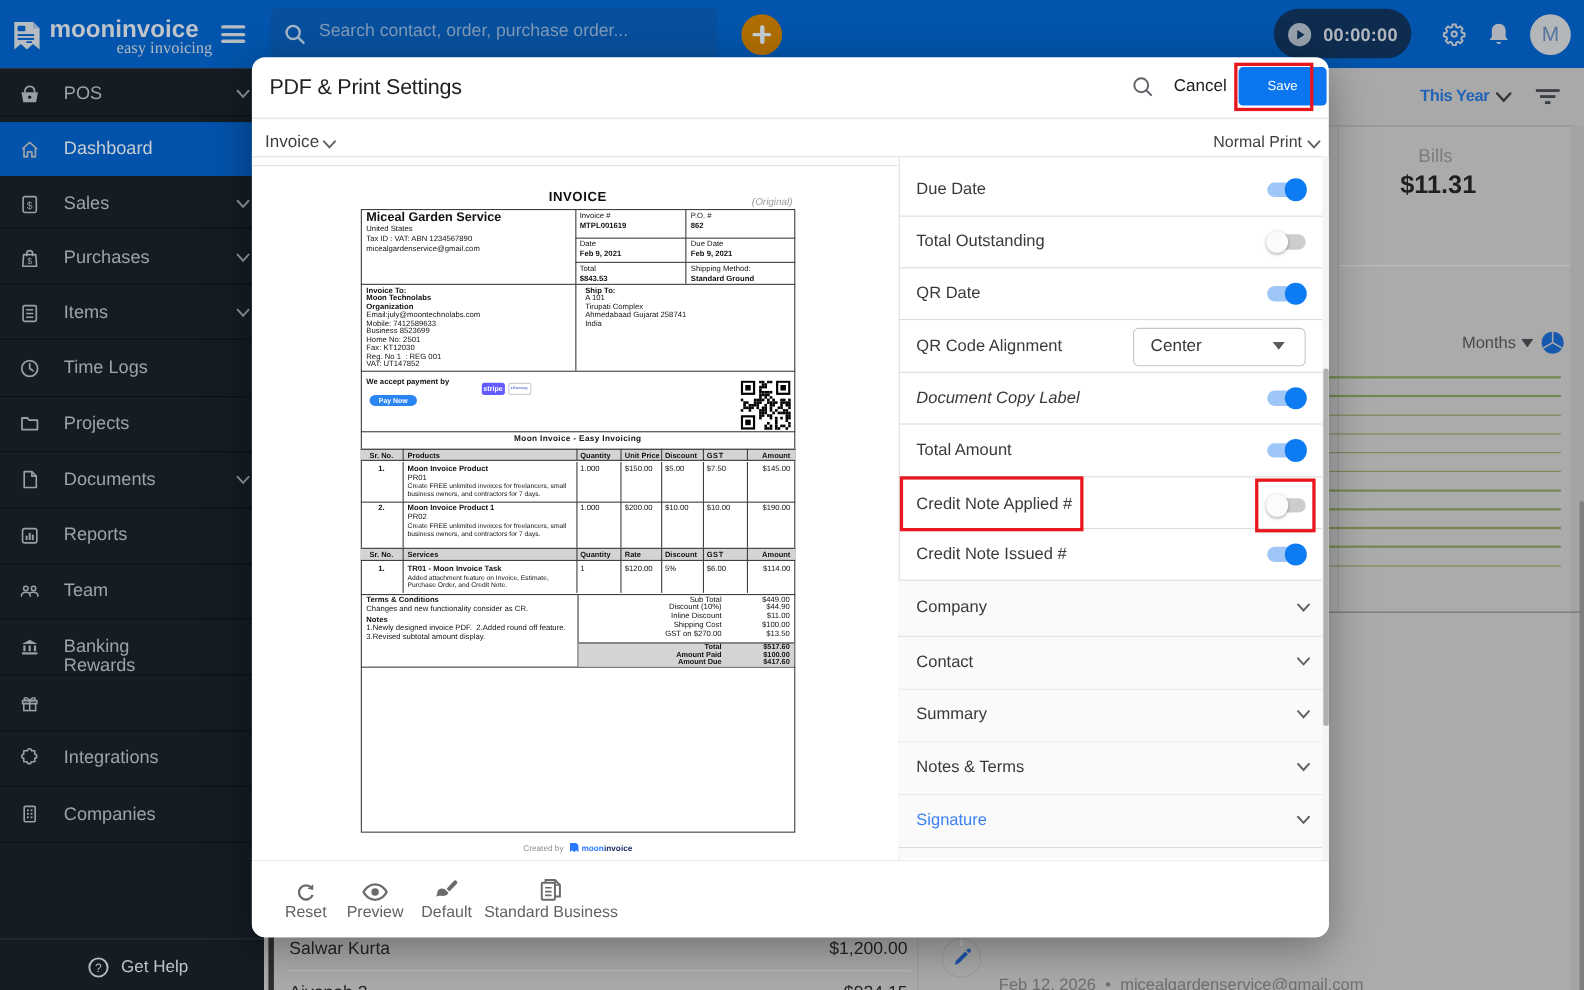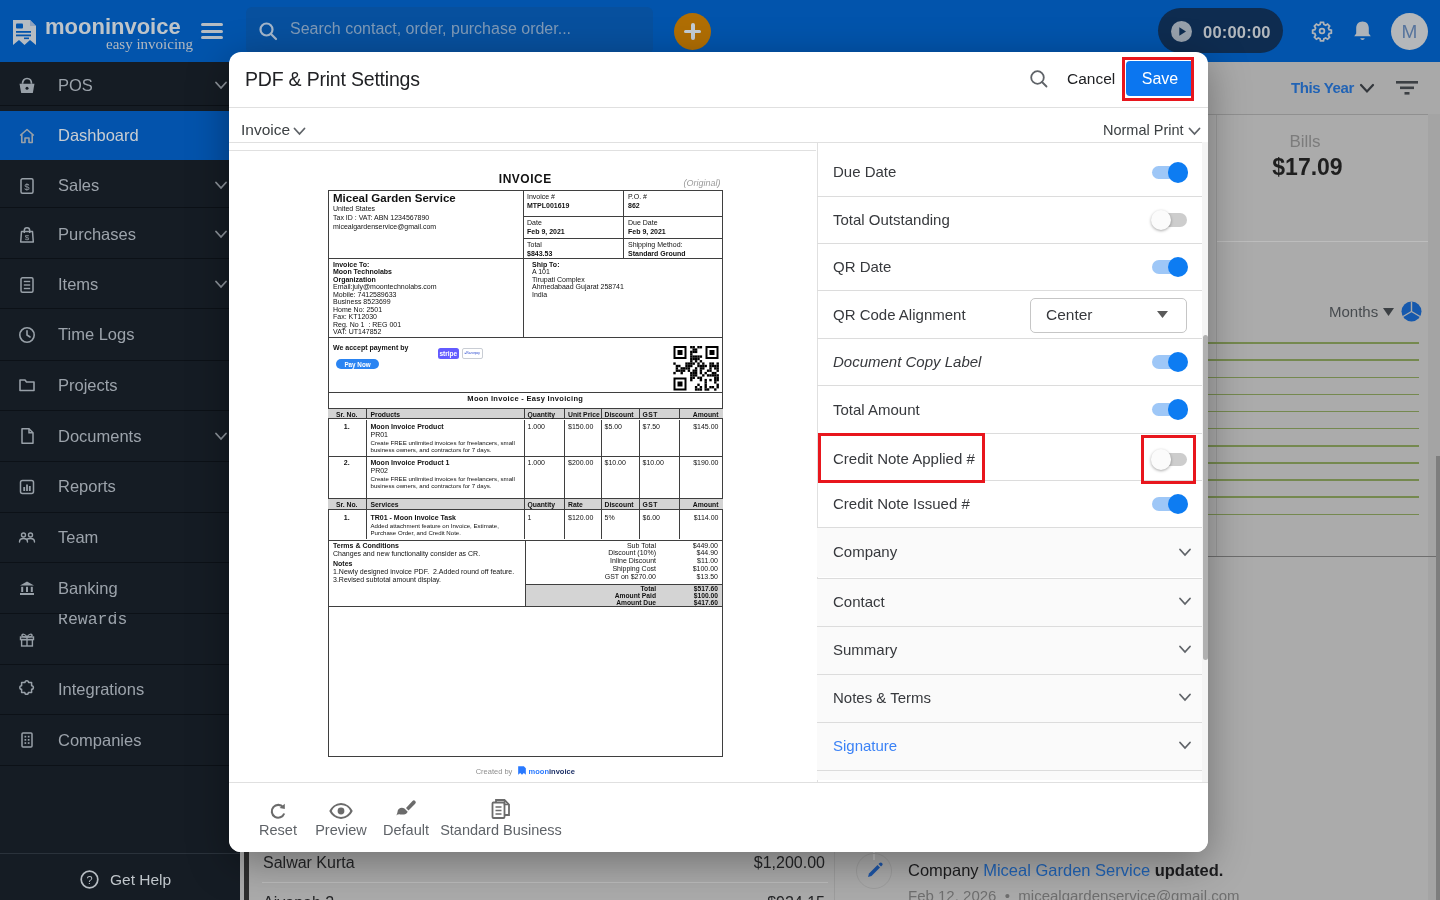--- a/index.html
+++ b/index.html
@@ -130,21 +130,21 @@
       <rect x="13.8" y="8.8" width="2" height="5.2" fill="#98a0a8"></rect>
       <rect x="3" y="15" width="14" height="2" fill="#98a0a8"></rect>
     </svg>
   <div class="abs" style="left:58px;top:516.5px;font-size:16.5px;color:#9ca3ab;">Banking</div>
   <svg class="abs" style="left:17px;top:566.7px;" width="20" height="20" viewBox="0 0 20 20">
       <rect x="3.5" y="8" width="13" height="2.6" fill="none" stroke="#98a0a8" stroke-width="1.4"></rect>
       <rect x="4.6" y="10.6" width="10.8" height="6.4" fill="none" stroke="#98a0a8" stroke-width="1.4"></rect>
       <line x1="10" y1="8" x2="10" y2="17" stroke="#98a0a8" stroke-width="1.4"></line>
       <path d="M10 8 c-1.5-2.5-4-3.5-5-2.2 -.8 1.2 1.5 2.2 5 2.2 3.5 0 5.8-1 5-2.2 -1-1.3-3.5-.3-5 2.2" fill="none" stroke="#98a0a8" stroke-width="1.3"></path>
     </svg>
-  <div class="abs" style="left:58px;top:548px;font-size:16.5px;color:#9ca3ab;font-family:Liberation Mono, monospace;">Rewards</div>
+  <div class="abs" style="left:58px;top:534px;font-size:16.5px;color:#9ca3ab;">Rewards</div>
   <svg class="abs" style="left:17px;top:617.4px;" width="20" height="20" viewBox="0 0 20 20">
       <path d="M8 3.5 a1.8 1.8 0 0 1 3.6 0 h3 v3.2 a1.8 1.8 0 0 1 0 3.6 v3.2 h-3.2 a1.8 1.8 0 0 1-3.6 0 H4.6 v-3.2 a1.8 1.8 0 0 1 0-3.6 V3.5 z" fill="none" stroke="#98a0a8" stroke-width="1.5" stroke-linejoin="round"></path>
     </svg>
   <div class="abs" style="left:58px;top:617.9px;font-size:16.5px;color:#9ca3ab;">Integrations</div>
   <svg class="abs" style="left:17px;top:668.0px;" width="20" height="20" viewBox="0 0 20 20">
       <rect x="5" y="3" width="10" height="14" rx="1" fill="none" stroke="#98a0a8" stroke-width="1.5"></rect>
       <rect x="7.5" y="5.8" width="1.7" height="1.7" fill="#98a0a8"></rect>
       <rect x="10.8" y="5.8" width="1.7" height="1.7" fill="#98a0a8"></rect>
       <rect x="7.5" y="9" width="1.7" height="1.7" fill="#98a0a8"></rect>
       <rect x="10.8" y="9" width="1.7" height="1.7" fill="#98a0a8"></rect>
@@ -182,21 +182,21 @@
     <rect x="0" y="0" width="22" height="2.6" fill="#3c4044"></rect>
     <rect x="4" y="5.5" width="14" height="2.6" fill="#3c4044"></rect>
     <rect x="8.5" y="11" width="5" height="2.6" fill="#3c4044"></rect>
   </svg>
   <div class="abs" style="left:0px;top:52px;width:1188px;height:442px;background:#ababab;border-top:1px solid #909090;"></div>
   <div class="abs" style="left:976px;top:53px;width:1px;height:441px;background:#9b9b9b;"></div>
   <div class="abs" style="left:1187.5px;top:53px;width:1px;height:441px;background:#989898;"></div>
   <div class="abs" style="left:1188px;top:52px;width:12px;height:786px;background:#a4a4a4;"></div>
   <div class="abs" style="left:0px;top:494px;width:1188px;height:344px;background:#ababab;"></div>
   <div class="abs" style="left:1000px;top:70px;width:130px;text-align:center;font-size:17px;color:#7c7c7c;">Bills</div>
-  <div class="abs" style="left:1000px;top:92px;width:135px;text-align:center;font-size:23px;font-weight:bold;color:#1f1f1f;">$17.09</div>
+  <div class="abs" style="left:1000px;top:92px;width:135px;text-align:center;font-size:23px;font-weight:bold;color:#1f1f1f;">$11.31</div>
   <div class="abs" style="left:977px;top:179px;width:211px;height:1px;background:#bdbdbd;"></div>
   <div class="abs" style="left:1089px;top:241px;font-size:15px;color:#474b4f;">Months</div>
   <svg class="abs" style="left:1143px;top:246px;" width="11" height="8" viewBox="0 0 11 8">
       <path d="M0 0 L11 0 L5.5 8 Z" fill="#3c4044"></path>
     </svg>
   <svg class="abs" style="left:1161px;top:239px;" width="21" height="21" viewBox="0 0 21 21">
     <circle cx="10.5" cy="10.5" r="10" fill="#1659ad"></circle>
     <path d="M10.5 10.5 L10.5 0.5 M10.5 10.5 L19 15.5 M10.5 10.5 L2 15.5" stroke="#ababab" stroke-width="1.4" fill="none"></path>
   </svg>
   <div class="abs" style="left:968px;top:280.3px;width:211px;height:1.6px;background:#75894f;"></div>
@@ -218,32 +218,31 @@
   <div class="abs" style="left:22px;top:820px;width:566px;height:1px;background:#bcbcbc;"></div>
   <div class="abs" style="left:23px;top:832px;font-size:16px;color:#242527;">Aiyanah 2</div>
   <div class="abs" style="left:400px;top:832px;width:185px;text-align:right;font-size:16px;color:#242527;">$924.15</div>
   <div class="abs" style="left:594px;top:790px;width:1px;height:48px;background:#9d9d9d;"></div>
   <div class="abs" style="left:633px;top:790px;width:1.5px;height:8px;background:#c0c0c0;"></div>
   <div class="abs" style="left:616px;top:791px;width:36px;height:36px;border-radius:50%;border:1.5px solid #9e9e9e;"></div>
   <svg class="abs" style="left:626px;top:800px;" width="17" height="17" viewBox="0 0 17 17">
     <path d="M2 15 L3 11.5 L11.5 3 L14 5.5 L5.5 14 Z" fill="#1d56a8"></path>
     <path d="M12.5 2 L15 4.5 L16 3.5 A1.7 1.7 0 0 0 13.5 1 Z" fill="#1d56a8"></path>
   </svg>
-  <div class="abs" style="left:668px;top:799px;font-size:16.5px;color:#1c1c1e;">Company <span style="color:#2163b5;">Miceal Garden Service</span> <b style="font-weight:bold;">updated.</b></div>
   <div class="abs" style="left:668px;top:825px;font-size:15px;color:#6f6f6f;">Feb 12, 2026 &nbsp;•&nbsp; micealgardenservice@gmail.com</div>
 </div>
 
 <div class="abs" style="left:229px;top:52px;width:979px;height:800px;background:#ffffff;border-radius:12px;box-shadow:0 10px 40px rgba(0,0,0,0.35);">
   <div class="abs" style="left:16px;top:16px;font-size:19.5px;color:#202124;letter-spacing:-0.2px;">PDF &amp; Print Settings</div>
   <svg class="abs" style="left:801px;top:18px;" width="18" height="18" viewBox="0 0 18 18">
     <circle cx="7.5" cy="7.5" r="6.3" fill="none" stroke="#5f6368" stroke-width="1.8"></circle>
     <line x1="12" y1="12" x2="16.5" y2="16.5" stroke="#5f6368" stroke-width="1.8" stroke-linecap="round"></line>
   </svg>
   <div class="abs" style="left:838px;top:18px;font-size:15.5px;color:#202124;">Cancel</div>
-  <div class="abs" style="left:897px;top:9px;width:68px;height:35px;background:#0b76f0;border-radius:4px;text-align:center;line-height:35px;font-size:16px;color:#fff;">Save</div>
+  <div class="abs" style="left:897px;top:9px;width:80px;height:35px;background:#0b76f0;border-radius:4px;text-align:center;line-height:35px;font-size:12px;color:#fff;">Save</div>
   <div class="abs" style="left:893px;top:4.5px;width:72px;height:44px;border:3.6px solid #e8161d;"></div>
   <div class="abs" style="left:0;top:54.7px;width:979px;height:1px;background:#e0e0e0;"></div>
   <div class="abs" style="left:12px;top:69px;font-size:15.5px;color:#3c4043;">Invoice</div>
   <svg class="abs" style="left:64px;top:74.5px;" width="13" height="9" viewBox="0 0 13 9">
       <path d="M1.5 1.5 L6.5 7 L11.5 1.5" fill="none" stroke="#5f6368" stroke-width="1.8" stroke-linecap="round"></path>
     </svg>
   <div class="abs" style="left:874px;top:70px;font-size:14.5px;color:#3c4043;">Normal Print</div>
   <svg class="abs" style="left:959px;top:74.5px;" width="13" height="9" viewBox="0 0 13 9">
       <path d="M1.5 1.5 L6.5 7 L11.5 1.5" fill="none" stroke="#5f6368" stroke-width="1.8" stroke-linecap="round"></path>
     </svg>

